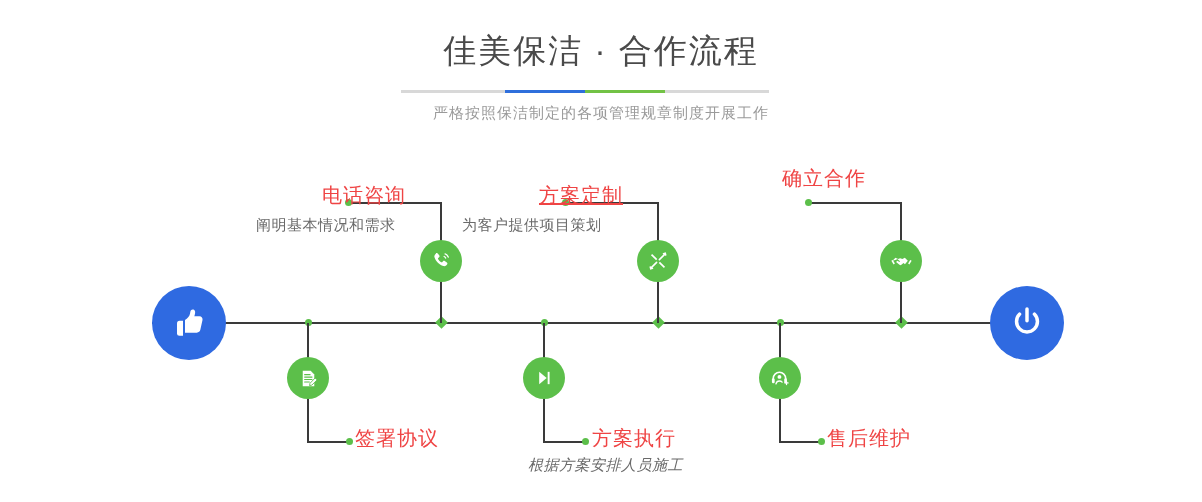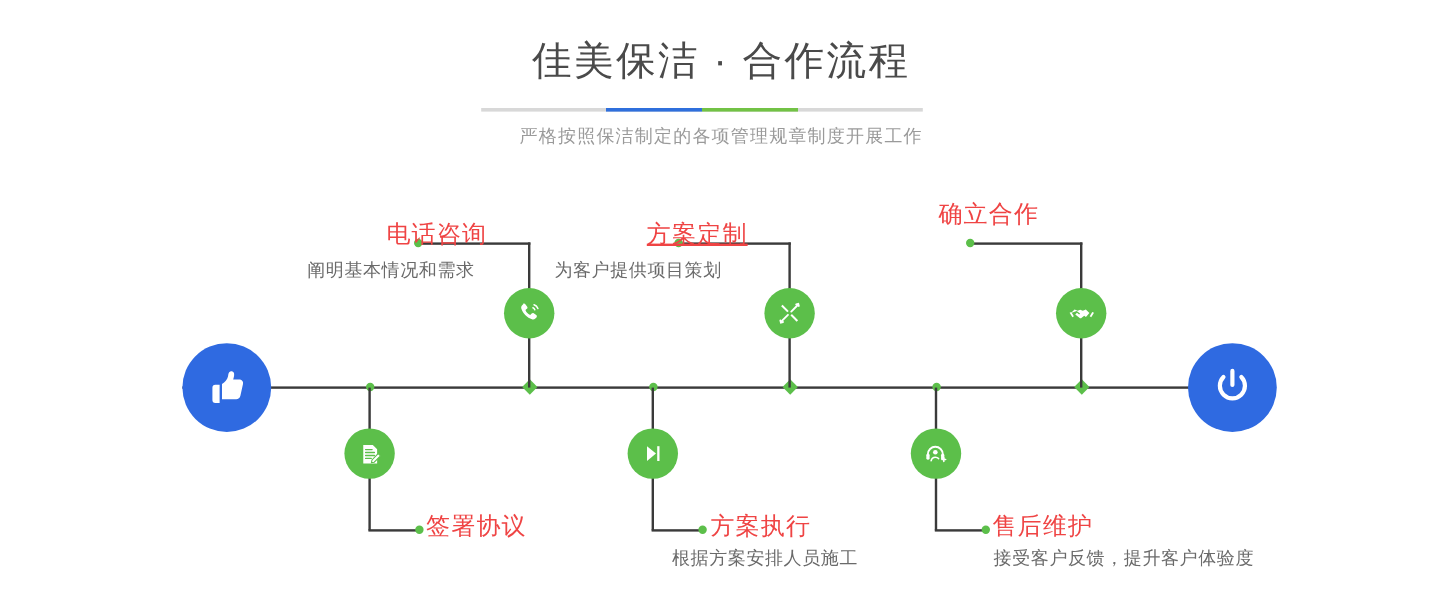--- a/index.html
+++ b/index.html
@@ -273,34 +273,33 @@
     <div class="tip" style="left:582px; top:288px;"></div>
     <div class="bubble" style="left:523px; top:207px;">
       <span>
         <svg width="20" height="20" viewBox="0 0 24 24" fill="#ffffff">
           <path d="M6.2 4.6l9 7.4-9 7.4z"></path>
           <rect x="16.4" y="4.6" width="2.3" height="14.8"></rect>
         </svg>
       </span>
     </div>
     <div class="lbl-title" style="left:592px; top:275px;">方案执行</div>
-    <div class="lbl-desc" style="left:560px; top:306px;">根据方案安排人员施工</div>
+    <div class="lbl-desc" style="left:528px; top:306px;font-style:italic;">根据方案安排人员施工</div>
 
     <div class="vline" style="left:779px; top:173px; height:119px;"></div>
     <div class="hline" style="left:779px; top:291px; width:42px;"></div>
     <div class="tip" style="left:818px; top:288px;"></div>
     <div class="bubble" style="left:759px; top:207px;">
       <span>
         <svg width="22" height="22" viewBox="0 0 24 24" fill="#ffffff">
           <path d="M4.6 12.6a6.8 6.8 0 0 1 13.6 0" fill="none" stroke="#ffffff" stroke-width="1.7" stroke-linecap="round"></path>
           <rect x="3.2" y="12.2" width="3" height="5.4" rx="1.3"></rect>
           <rect x="16.6" y="12.2" width="3" height="5.4" rx="1.3"></rect>
           <circle cx="11.4" cy="10.8" r="2.1"></circle>
           <path d="M7.6 18.4c.5-2 1.9-3.1 3.8-3.1 1.2 0 2.2.4 2.9 1.2" fill="none" stroke="#ffffff" stroke-width="1.5" stroke-linecap="round"></path>
           <path d="M17.4 17.4h3.4M19.1 15.7v3.4" stroke="#ffffff" stroke-width="1.4" stroke-linecap="round"></path>
         </svg>
       </span>
     </div>
     <div class="lbl-title" style="left:827px; top:275px;text-align:center;">售后维护</div>
-    <div class="lbl-desc" style="left:828px; top:306px;">接受客户反馈，提升客户体验度</div>
 
   </div>
 </div>
 
 </body></html>

